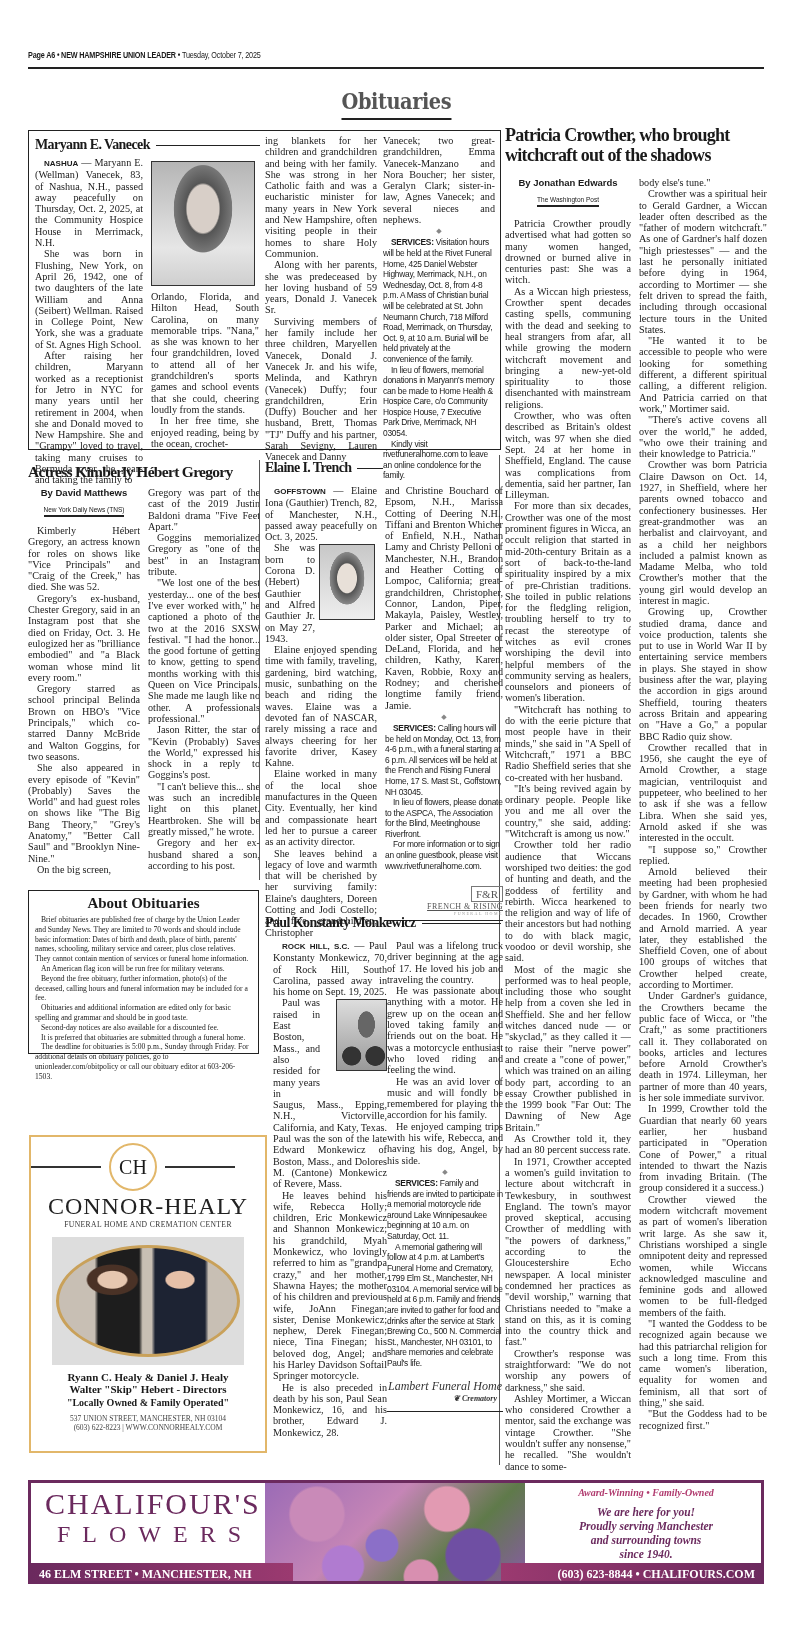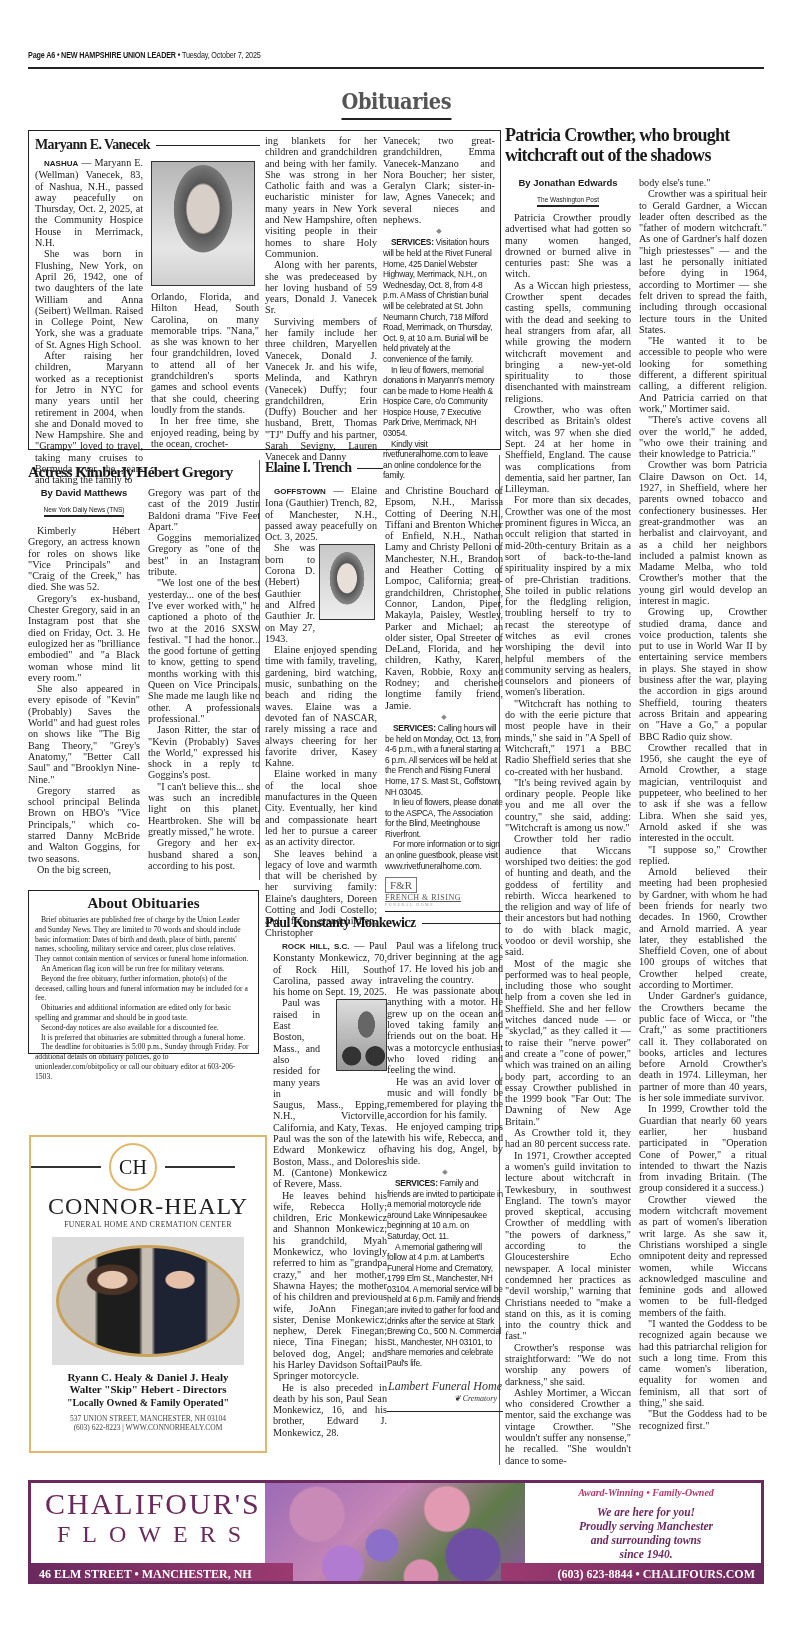--- a/index.html
+++ b/index.html
@@ -68,21 +68,21 @@
       <p>Kindly visit rivetfuneralhome.com to leave an online condolence for the family.</p>
     </div>
   </div>
 </div>
 
 <div class="abs" style="left:505px;top:125px;width:262px;height:1355px;">
   <div class="abs bigh" style="left:0;top:0;width:262px;font-size:18px;line-height:20px;">Patricia Crowther, who brought witchcraft out of the shadows</div>
   <div class="abs vrule" style="left:-6px;top:330px;height:1010px;"></div>
   <div class="abs" style="left:0;top:52px;width:126px;">
     <div class="byline"><div class="b">By Jonathan Edwards</div><div class="s">The Washington Post</div></div>
-    <div class="body" style="margin-top:5px;">
+    <div class="body" style="margin-top:11px;">
       <p>Patricia Crowther proudly advertised what had gotten so many women hanged, drowned or burned alive in centuries past: She was a witch.</p>
         <p>As a Wiccan high priestess, Crowther spent decades casting spells, communing with the dead and seeking to heal strangers from afar, all while growing the modern witchcraft movement and bringing a new-yet-old spirituality to those disenchanted with mainstream religions.</p>
         <p>Crowther, who was often described as Britain's oldest witch, was 97 when she died Sept. 24 at her home in Sheffield, England. The cause was complications from dementia, said her partner, Ian Lilleyman.</p>
         <p>For more than six decades, Crowther was one of the most prominent figures in Wicca, an occult religion that started in mid-20th-century Britain as a sort of back-to-the-land spirituality inspired by a mix of pre-Christian traditions. She toiled in public relations for the fledgling religion, troubling herself to try to recast the stereotype of witches as evil crones worshiping the devil into helpful members of the community serving as healers, counselors and pioneers of women's liberation.</p>
         <p>"Witchcraft has nothing to do with the eerie picture that most people have in their minds," she said in "A Spell of Witchcraft," 1971 a BBC Radio Sheffield series that she co-created with her husband.</p>
         <p>"It's being revived again by ordinary people. People like you and me all over the country," she said, adding: "Witchcraft is among us now."</p>
         <p>Crowther told her radio audience that Wiccans worshiped two deities: the god of hunting and death, and the goddess of fertility and rebirth. Wicca hearkened to the religion and way of life of their ancestors but had nothing to do with black magic, voodoo or devil worship, she said.</p>
         <p>Most of the magic she performed was to heal people, including those who sought help from a coven she led in Sheffield. She and her fellow witches danced nude — or "skyclad," as they called it — to raise their "nerve power" and create a "cone of power," which was trained on an ailing body part, according to an essay Crowther published in the 1999 book "Far Out: The Dawning of New Age Britain."</p>
         <p>As Crowther told it, they had an 80 percent success rate.</p>
         <p>In 1971, Crowther accepted a women's guild invitation to lecture about witchcraft in Tewkesbury, in southwest England. The town's mayor proved skeptical, accusing Crowther of meddling with "the powers of darkness," according to the Gloucestershire Echo newspaper. A local minister condemned her practices as "devil worship," warning that Christians needed to "make a stand on this, as it is coming into the country thick and fast."</p>
@@ -108,22 +108,22 @@
   </div>
 </div>
 
 <div class="abs" style="left:28px;top:463px;width:230px;">
   <div class="bigh" style="font-size:15.5px;white-space:nowrap;">Actress Kimberly Hébert Gregory</div>
   <div class="abs" style="left:0;top:24px;width:112px;">
     <div class="byline"><div class="b">By David Matthews</div><div class="s">New York Daily News (TNS)</div></div>
     <div class="body" style="margin-top:8px;">
       <p>Kimberly Hébert Gregory, an actress known for roles on shows like "Vice Principals" and "Craig of the Creek," has died. She was 52.</p>
         <p>Gregory's ex-husband, Chester Gregory, said in an Instagram post that she died on Friday, Oct. 3. He eulogized her as "brilliance embodied" and "a Black woman whose mind lit every room."</p>
+        <p>Gregory starred as school principal Belinda Brown on HBO's "Vice Principals," which co-starred Danny McBride and Walton Goggins, for two seasons.</p>
         <p>She also appeared in every episode of "Kevin" (Probably) Saves the World" and had guest roles on shows like "The Big Bang Theory," "Grey's Anatomy," "Better Call Saul" and "Brooklyn Nine-Nine."</p>
-        <p>Gregory starred as school principal Belinda Brown on HBO's "Vice Principals," which co-starred Danny McBride and Walton Goggins, for two seasons.</p>
         <p>On the big screen,</p>
     </div>
   </div>
   <div class="abs body" style="left:120px;top:24px;width:112px;">
     <p style="text-indent:0">Gregory was part of the cast of the 2019 Justin Baldoni drama "Five Feet Apart."</p>
       <p>Goggins memorialized Gregory as "one of the best" in an Instagram tribute.</p>
       <p>"We lost one of the best yesterday... one of the best I've ever worked with," he captioned a photo of the two at the 2016 SXSW festival. "I had the honor... the good fortune of getting to know, getting to spend months working with this Queen on Vice Principals. She made me laugh like no other. A professionals professional."</p>
       <p>Jason Ritter, the star of "Kevin (Probably) Saves the World," expressed his shock in a reply to Goggins's post.</p>
       <p>"I can't believe this... she was such an incredible light on this planet. Heartbroken. She will be greatly missed," he wrote.</p>
       <p>Gregory and her ex-husband shared a son, according to his post.</p>
@@ -152,21 +152,21 @@
   <div class="abs" style="left:120px;top:25px;width:118px;">
     <div class="body">
         <p style="text-indent:0">and Christine Bouchard of Epsom, N.H., Marissa Cotting of Deering N.H., Tiffani and Brenton Whicher of Enfield, N.H., Nathan Lamy and Christy Pelloni of Manchester, N.H., Brandon and Heather Cotting of Lompoc, California; great-grandchildren, Christopher, Connor, Landon, Piper, Makayla, Paisley, Westley, Parker and Michael; an older sister, Opal Streeter of DeLand, Florida, and her children, Kathy, Karen, Kaven, Robbie, Roxy and Rodney; and cherished longtime family friend, Jamie.</p>
       </div>
     <div class="diamond">◆</div>
     <div class="sans">
       <p><b>SERVICES:</b> <span>Calling hours will be held on Monday, Oct. 13, from 4-6 p.m., with a funeral starting at 6 p.m. All services will be held at the French and Rising Funeral Home, 17 S. Mast St., Goffstown, NH 03045.</span></p>
       <p>In lieu of flowers, please donate to the ASPCA, The Association for the Blind, Meetinghouse Riverfront.</p>
         <p>For more information or to sign an online guestbook, please visit www.rivetfuneralhome.com.</p>
     </div>
-    <div style="text-align:left;margin-top:4px;color:#555;">
+    <div style="text-align:right;margin-top:13px;color:#555;">
       <div style="display:inline-block;border:1px solid #777;padding:1px 4px;font-size:11px;">F&amp;R</div>
       <div style="font-size:8px;letter-spacing:.5px;text-decoration:underline;">FRENCH &amp; RISING</div>
       <div style="font-size:4px;letter-spacing:1.5px;color:#999;">FUNERAL HOME</div>
     </div>
     <div style="border-top:1.2px solid #222;margin-top:4px;"></div>
   </div>
 </div>
 
 <div class="abs box about" style="left:28px;top:890px;width:231px;height:164px;">
   <h2>About Obituaries</h2>
@@ -206,21 +206,21 @@
         <p>He was an avid lover of music and will fondly be remembered for playing the accordion for his family.</p>
         <p>He enjoyed camping trips with his wife, Rebecca, and having his dog, Angel, by his side.</p>
       </div>
     <div class="diamond">◆</div>
     <div class="sans">
       <p><b>SERVICES:</b> <span>Family and friends are invited to participate in a memorial motorcycle ride around Lake Winnipesaukee beginning at 10 a.m. on Saturday, Oct. 11.</span></p>
       <p>A memorial gathering will follow at 4 p.m. at Lambert's Funeral Home and Crematory, 1799 Elm St., Manchester, NH 03104. A memorial service will be held at 6 p.m. Family and friends are invited to gather for food and drinks after the service at Stark Brewing Co., 500 N. Commercial St., Manchester, NH 03101, to share memories and celebrate Paul's life.</p>
     </div>
     <div style="text-align:center;margin-top:10px;color:#333;font-style:italic;">
       <div style="font-size:12px;">Lambert Funeral Home</div>
-      <div style="font-size:8px;text-align:right;padding-right:6px;"><span>❦</span> <span>Crematory</span></div>
+      <div style="font-size:8px;text-align:right;padding-right:6px;font-weight:bold;"><span>❦</span> <span>Crematory</span></div>
     </div>
     <div style="border-top:1.2px solid #222;margin-top:8px;"></div>
   </div>
 </div>
 
 <div class="abs ch" style="left:29px;top:1135px;width:238px;height:318px;background:#fff;text-align:center;">
   <div style="display:flex;align-items:center;margin-top:6px;gap:8px;">
     <div style="width:70px;height:1.5px;background:#333;"></div>
     <div style="width:48px;height:48px;border:2px solid #e2b76a;border-radius:50%;font-size:20px;line-height:44px;font-family:'Liberation Serif',serif;">CH</div>
     <div style="width:70px;height:1.5px;background:#333;"></div>

